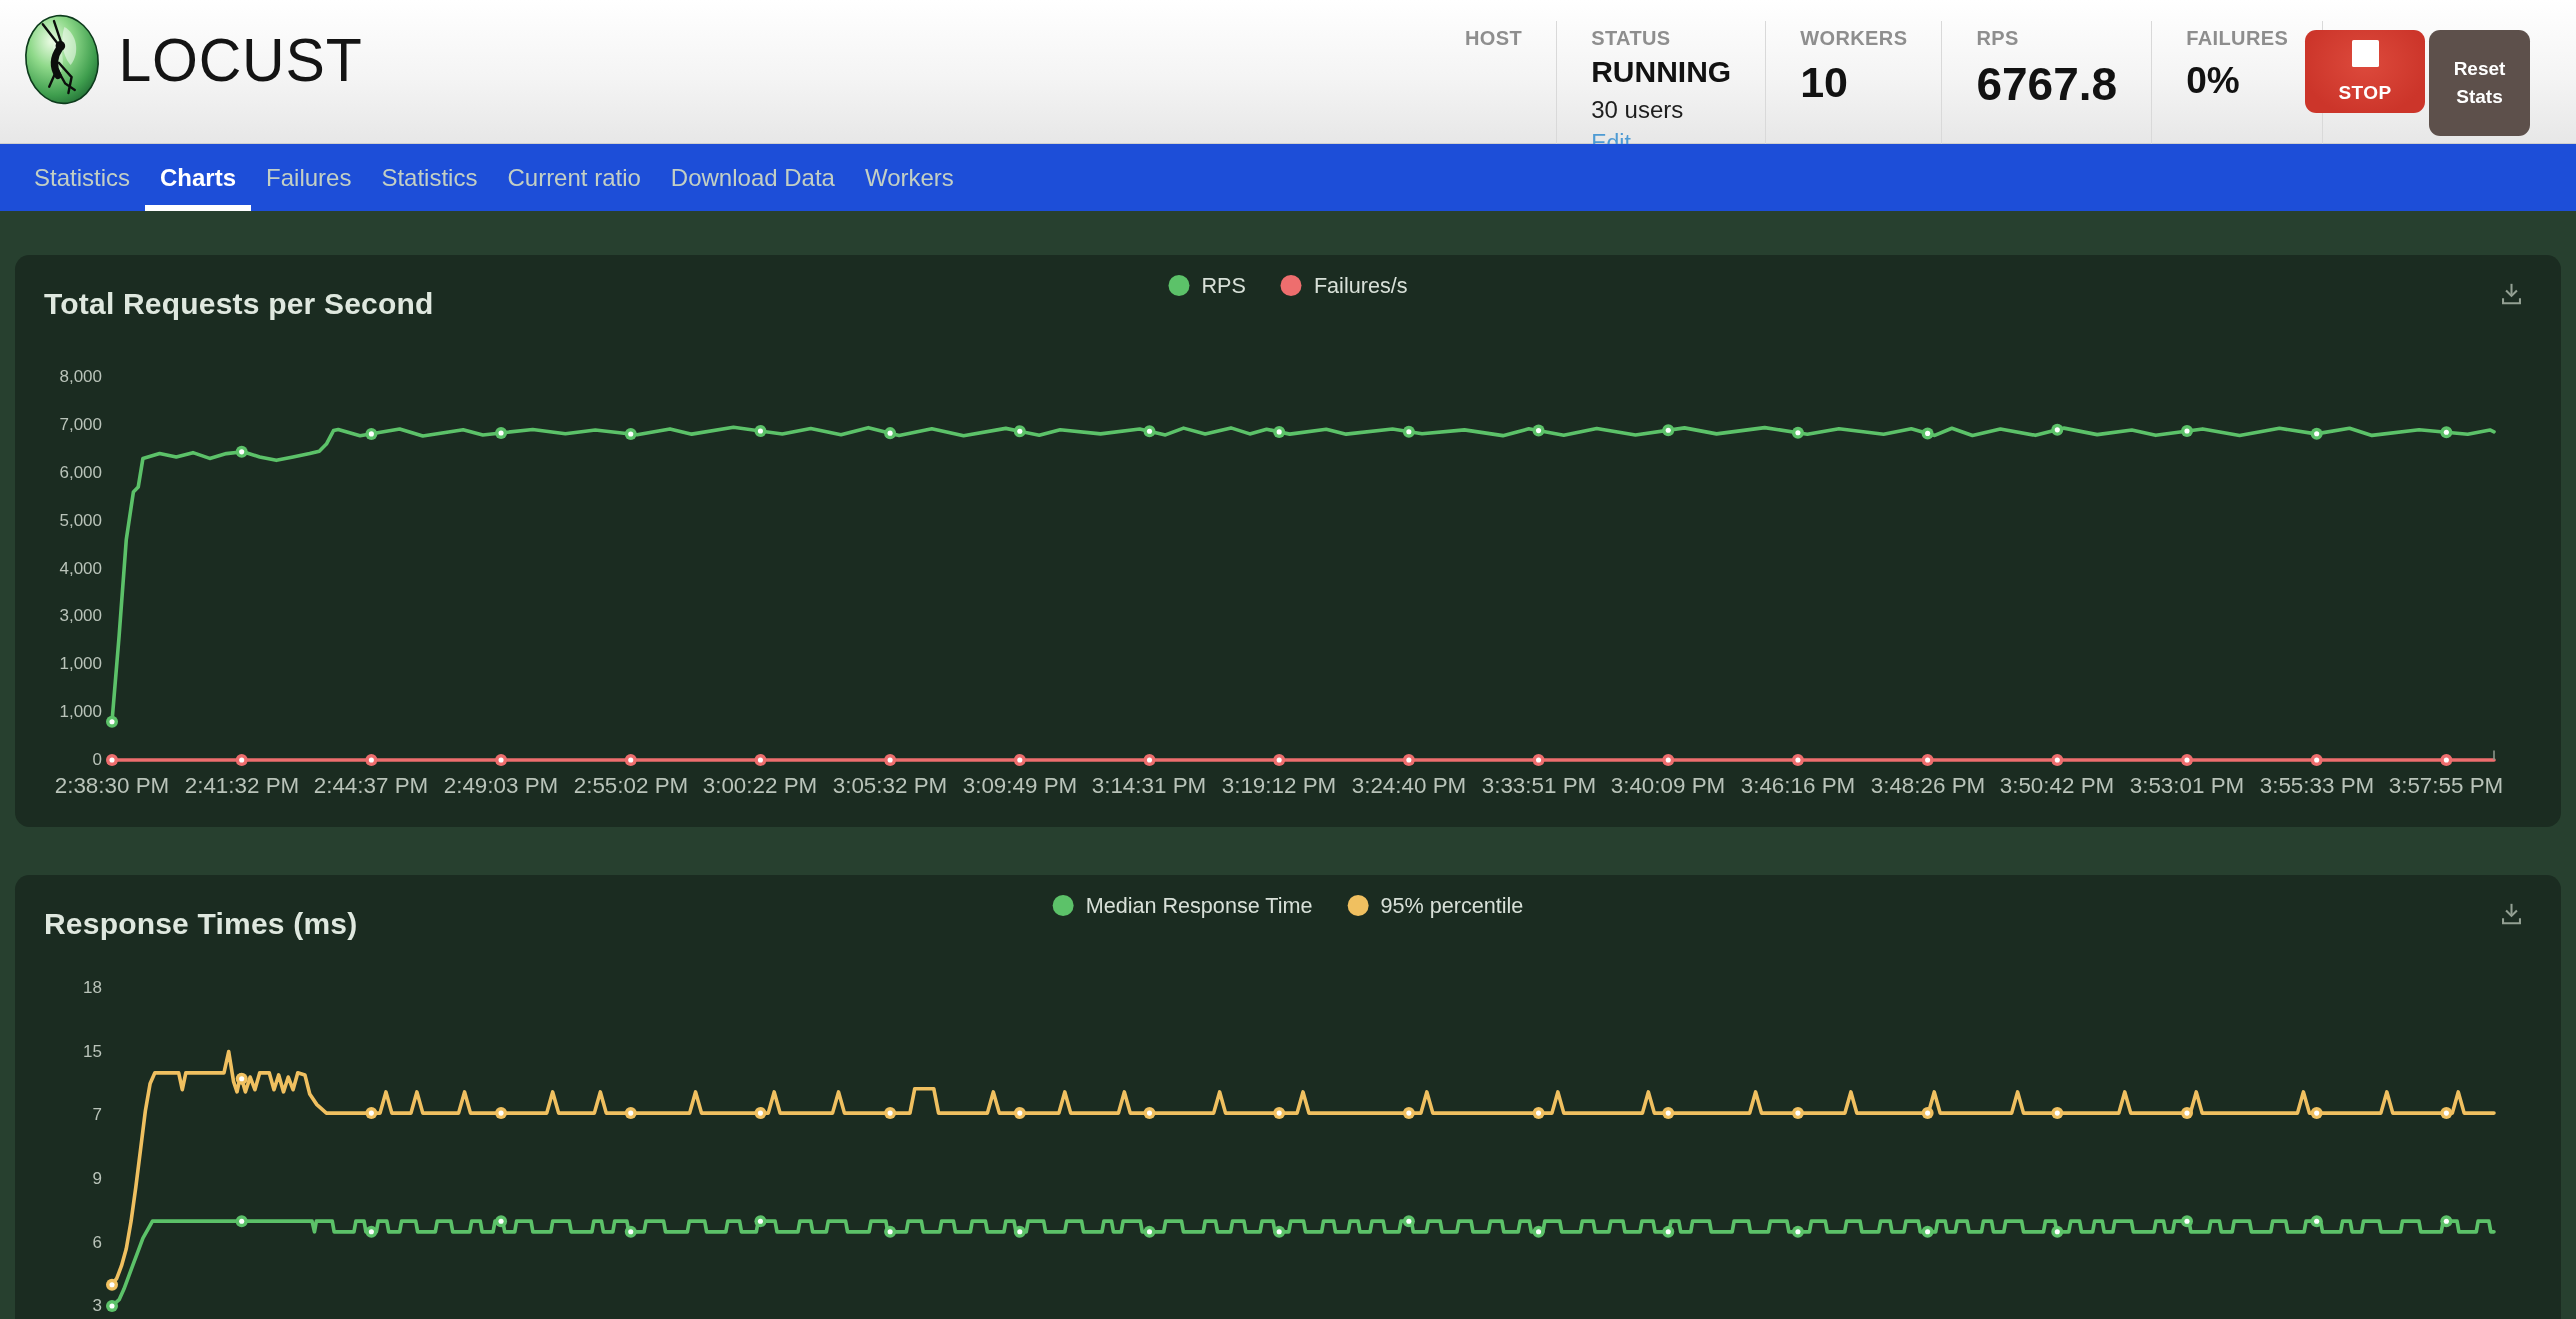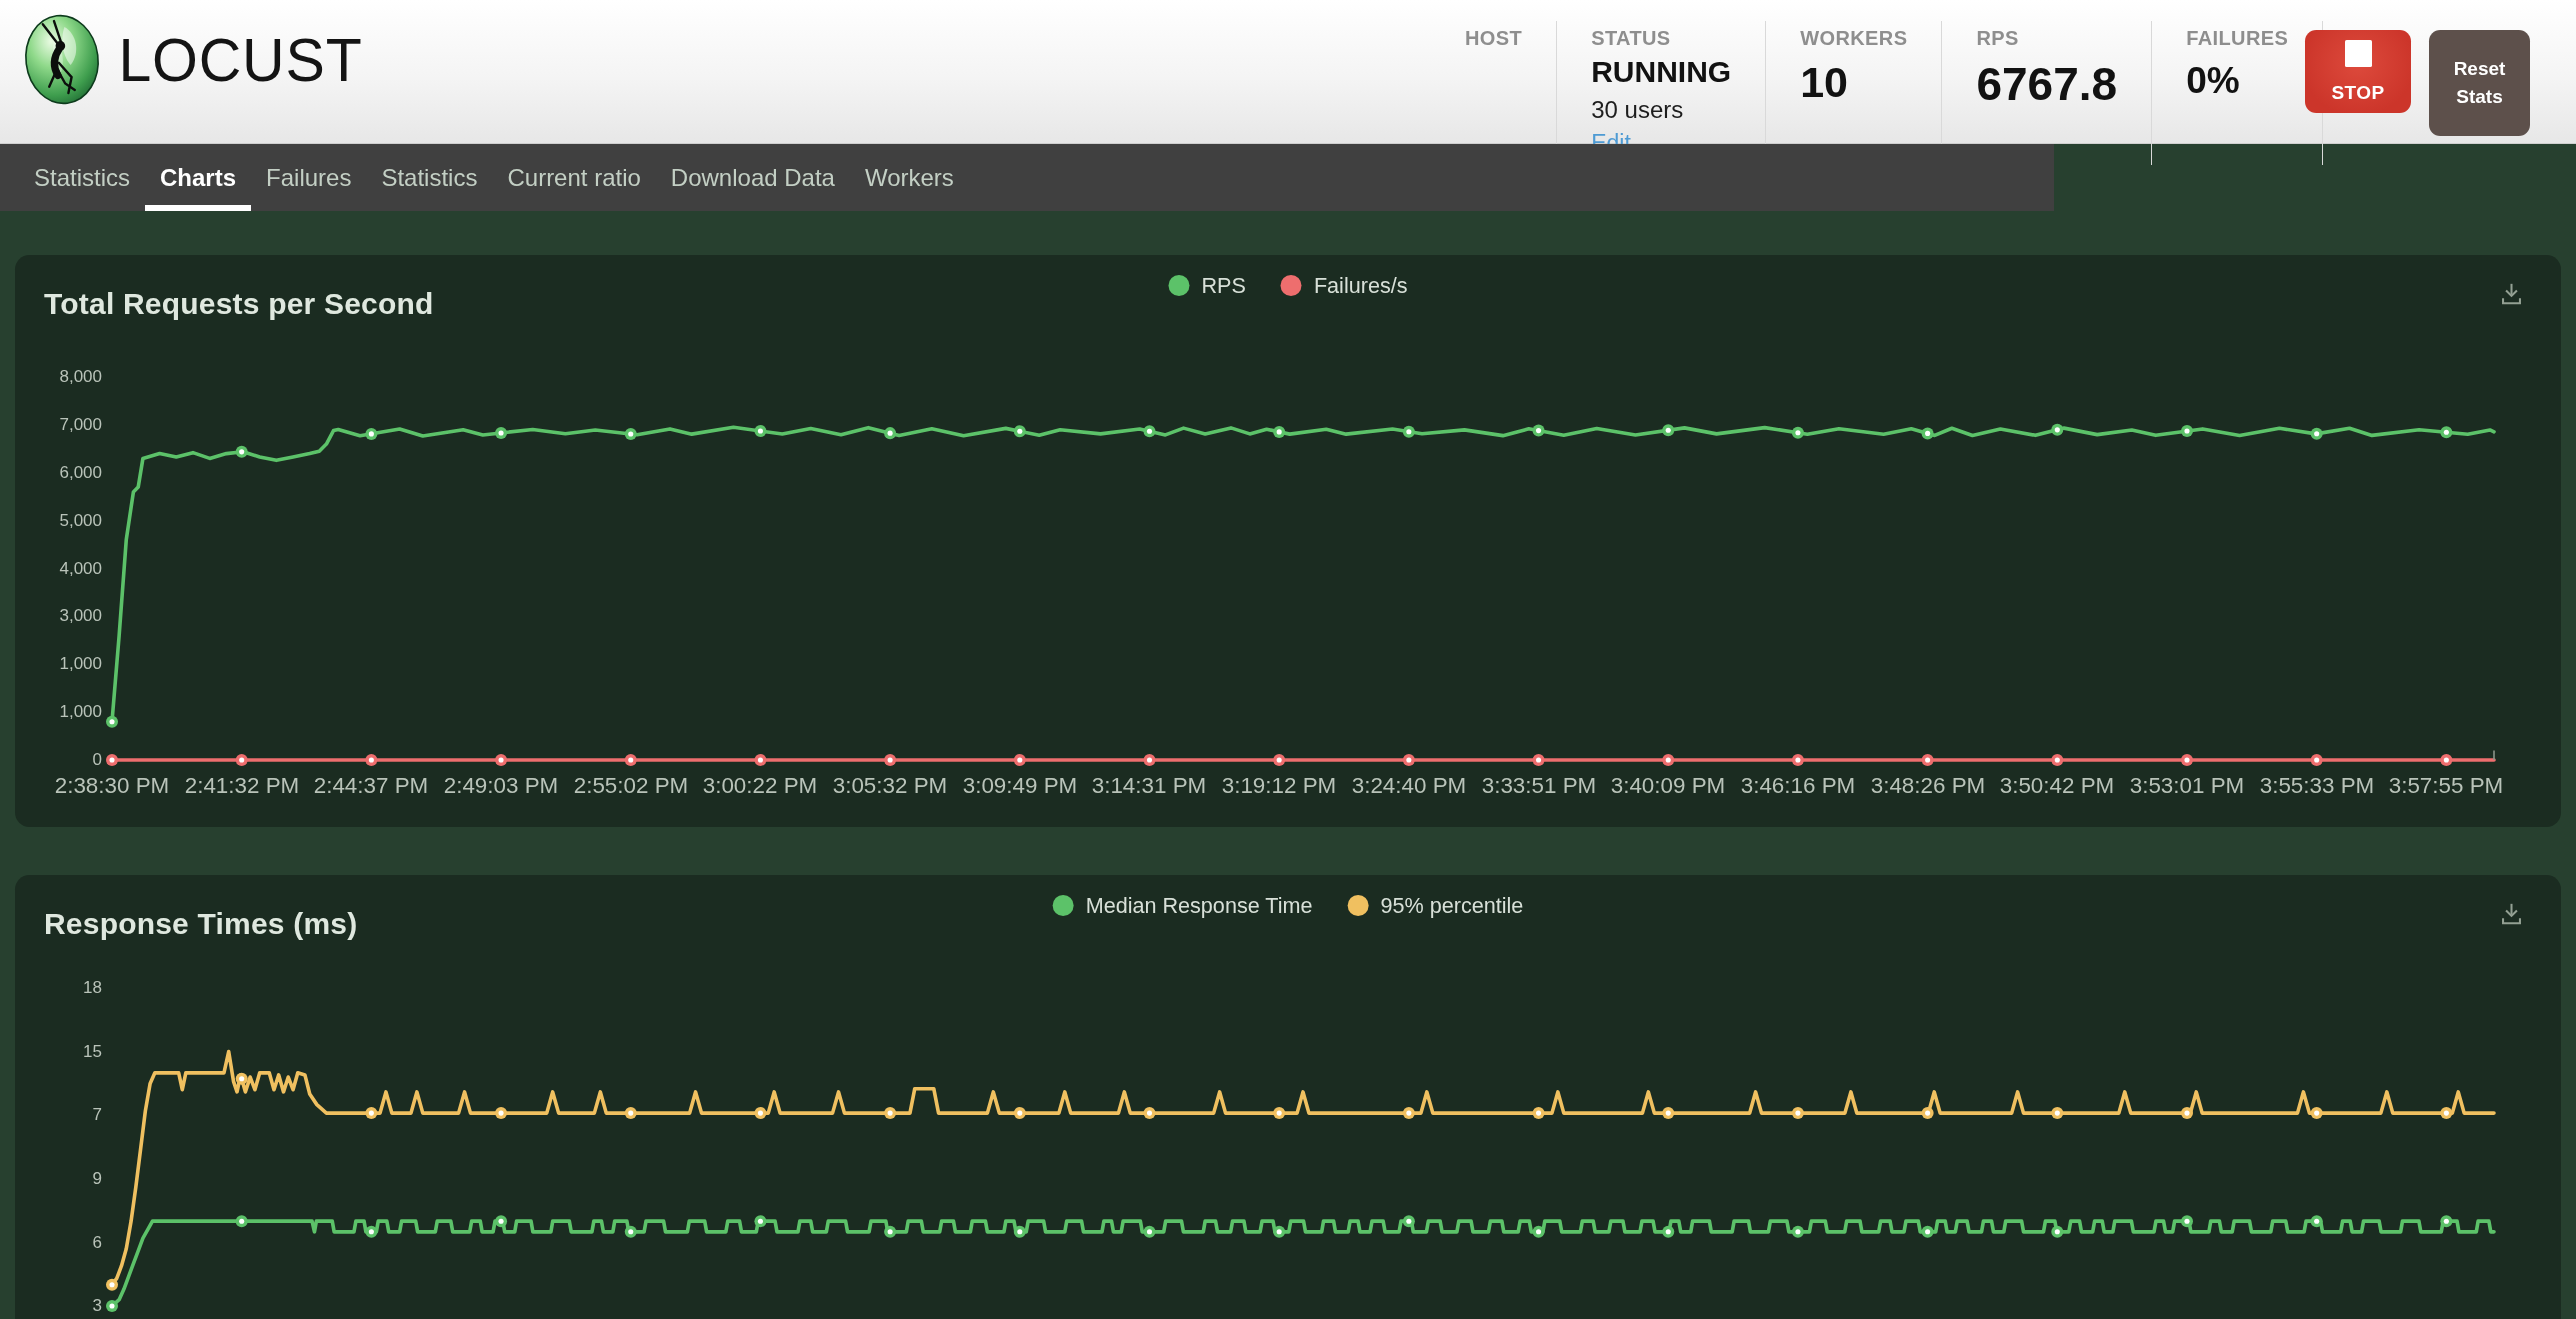--- a/index.html
+++ b/index.html
@@ -17,31 +17,31 @@
   .stat-col { padding:6.4px 34px 8px 34px; border-right:1.6px solid #d9d9d9; min-height:93px; }
   .stat-label { font-size:20px; font-weight:700; color:#8e8e8e; letter-spacing:0.4px; white-space:nowrap; }
   .stat-value { color:#121212; margin-top:6.4px; white-space:nowrap; }
   .stat-col:nth-child(2) .stat-value { font-size:30px; font-weight:800; margin-top:4.8px; }
   .stat-col:nth-child(3) .stat-value { font-size:43px; font-weight:700; margin-top:8px; }
   .stat-col:nth-child(4) .stat-value { font-size:46px; font-weight:700; margin-top:6.4px; }
   .stat-col:nth-child(5) .stat-value { font-size:37px; font-weight:700; margin-top:9.6px; }
   .stat-sub  { font-size:24px; color:#1d1d1d; margin-top:6.4px; }
   .stat-link { font-size:23px; color:#4e9bd4; margin-top:6.4px; cursor:pointer; }
 
-  .stop-btn { position:absolute; left:2305px; top:30px; width:106px; height:83px; border:none;
+  .stop-btn { position:absolute; left:2305px; top:30px; width:120px; height:83px; border:none;
     border-radius:11.2px; background:radial-gradient(ellipse at 50% 40%, #dd4a3c 0%, #cc352a 75%);
     color:#fff; cursor:pointer; display:flex; flex-direction:column; align-items:center; justify-content:center; gap:15px; }
   .stop-square { width:27px; height:27px; background:#ffffff; border-radius:1.6px; }
   .stop-label { font-size:19px; font-weight:800; letter-spacing:0.4px; font-family:"Liberation Sans",sans-serif; }
   .reset-btn { position:absolute; left:2429px; top:30px; width:101px; height:106px; border:none;
     border-radius:11.2px; background:#5d504b; color:#fff; font-size:19px; font-weight:700;
     line-height:1.45; cursor:pointer; font-family:"Liberation Sans",sans-serif; }
 
   
-  nav { position:absolute; top:144px; left:0; width:2054px; height:67px; background:#404040;
+  nav { position:absolute; top:144px; left:0; width:2576px; height:67px; background:#1d4ed8;
     display:flex; align-items:stretch; padding-left:19px; }
   .tab { position:relative; display:flex; align-items:center; padding:0 15px; font-size:24px;
     color:#c3cfc4; cursor:pointer; white-space:nowrap; }
   .tab.active { color:#ffffff; font-weight:700; }
   .tab.active::after { content:""; position:absolute; left:0; right:0; bottom:0; height:5.6px; background:#ffffff; }
 
   
   main { position:absolute; top:211px; left:0; width:2576px; }
   .chart-panel { position:relative; margin:0 15px; width:2546px; background:#1b2c21; border-radius:14.4px; overflow:visible; }
   .chart-panel.first { margin-top:44px; height:572px; }

